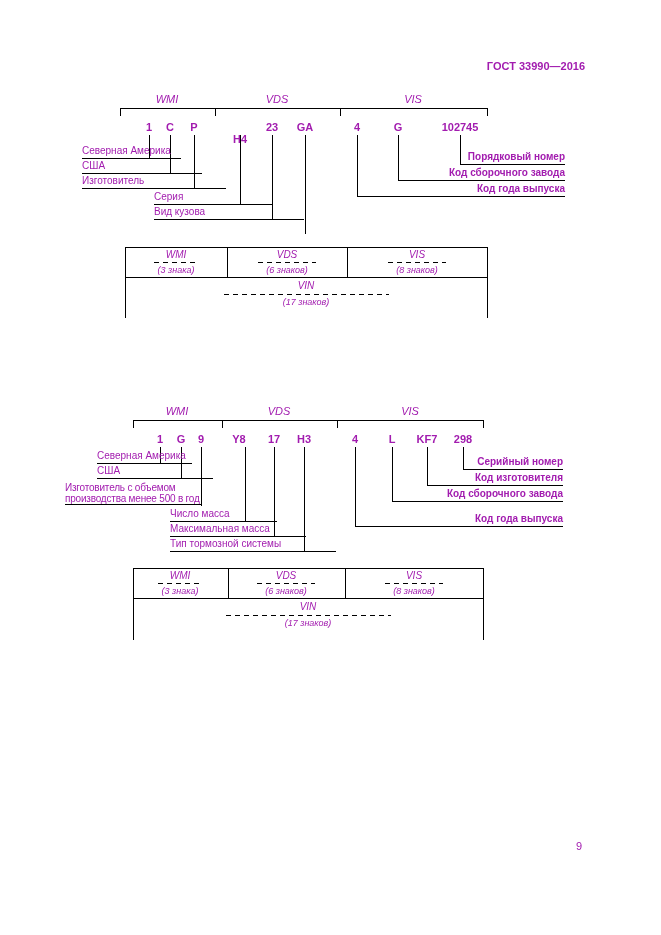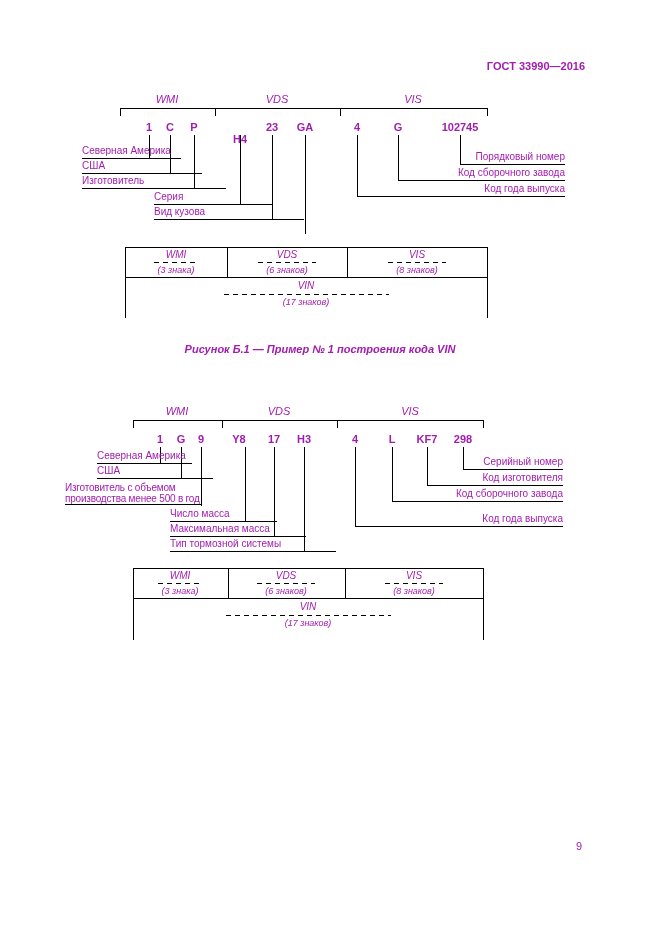--- a/index.html
+++ b/index.html
@@ -8,21 +8,21 @@
     position:relative; width:661px; height:935px; background:#ffffff;
     font-family:"Liberation Sans", sans-serif; color:#a21caf; overflow:hidden;
   }
   .hline { position:absolute; height:1px; background:#000; }
   .vline { position:absolute; width:1px; background:#000; }
   .dash  { position:absolute; height:1px;
            background:repeating-linear-gradient(to right,#000 0,#000 5px,transparent 5px,transparent 9px); }
   .sec   { position:absolute; font-style:italic; font-size:11px; transform:translateX(-50%); white-space:nowrap; }
   .code  { position:absolute; font-weight:bold; font-size:11px; transform:translateX(-50%); white-space:nowrap; }
   .lblL  { position:absolute; font-size:10px; line-height:11px; border-bottom:1px solid #000; padding-bottom:2px; white-space:nowrap;margin-left:32px; }
-  .lblR  { position:absolute; font-size:10px; line-height:11px; border-bottom:1px solid #000; padding-bottom:2px; text-align:right; white-space:nowrap; }
+  .lblR  { position:absolute; font-size:10px; line-height:11px; border-bottom:1px solid #000; padding-bottom:2px; text-align:right; white-space:nowrap;font-weight:bold; }
   .lbl2  { position:absolute; font-size:10px; line-height:11px; letter-spacing:-0.2px; }
   .cname { position:absolute; font-style:italic; font-size:10px; transform:translateX(-50%); white-space:nowrap; }
   .ccount{ position:absolute; font-style:italic; font-size:9px; transform:translateX(-50%); white-space:nowrap; }
   .caption{ position:absolute; font-size:11px; font-weight:bold; font-style:italic; transform:translateX(-50%); white-space:nowrap; }
   .hdr   { position:absolute; font-size:11px; font-weight:bold; white-space:nowrap; }
   .pgnum { position:absolute; font-size:11px; }
 </style>
 </head>
 <body>
 
@@ -85,21 +85,20 @@
   <div class="ccount" style="left:287px;top:265px">(6 знаков)</div>
 
   <div class="cname" style="left:417px;top:249px">VIS</div>
   <div class="dash" style="left:388px;top:262px;width:58px"></div>
   <div class="ccount" style="left:417px;top:265px">(8 знаков)</div>
 
   <div class="cname" style="left:306px;top:280px">VIN</div>
   <div class="dash" style="left:224px;top:294px;width:165px"></div>
   <div class="ccount" style="left:306px;top:297px">(17 знаков)</div>
 
-  <div class="caption" style="left:320px;top:343px">Рисунок Б.1 — Пример № 1 построения кода VIN</div>
 
   <div class="hline" style="left:133px;top:420px;width:350px"></div>
   <div class="vline" style="left:133px;top:420px;height:8px"></div>
   <div class="vline" style="left:222px;top:420px;height:8px"></div>
   <div class="vline" style="left:337px;top:420px;height:8px"></div>
   <div class="vline" style="left:483px;top:420px;height:8px"></div>
   <div class="sec" style="left:177px;top:405px">WMI</div>
   <div class="sec" style="left:279px;top:405px">VDS</div>
   <div class="sec" style="left:410px;top:405px">VIS</div>
 

